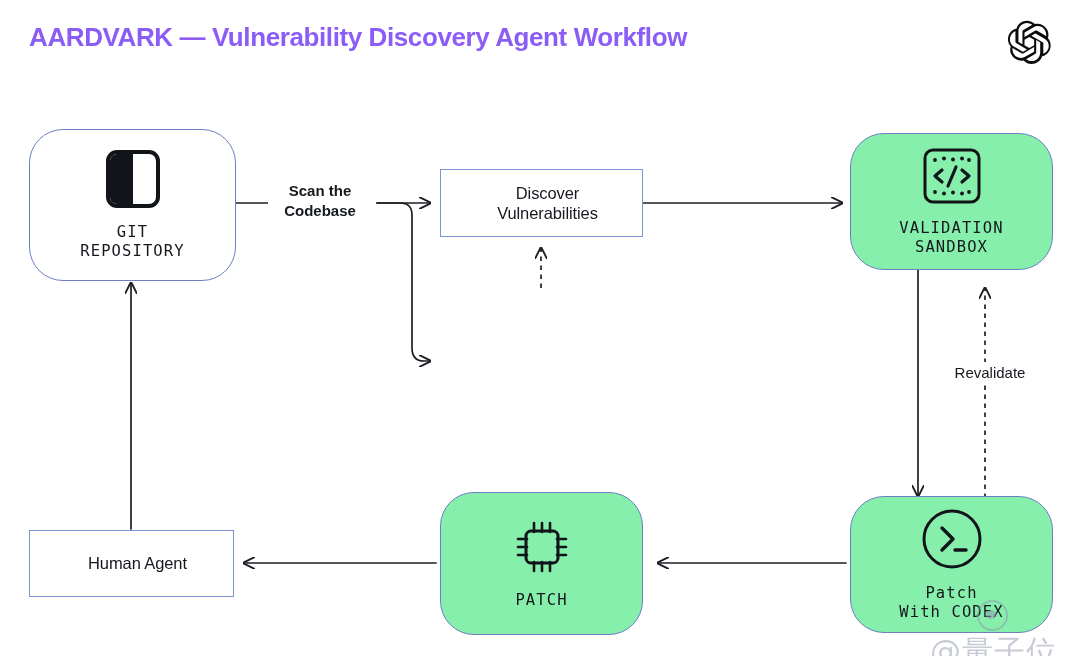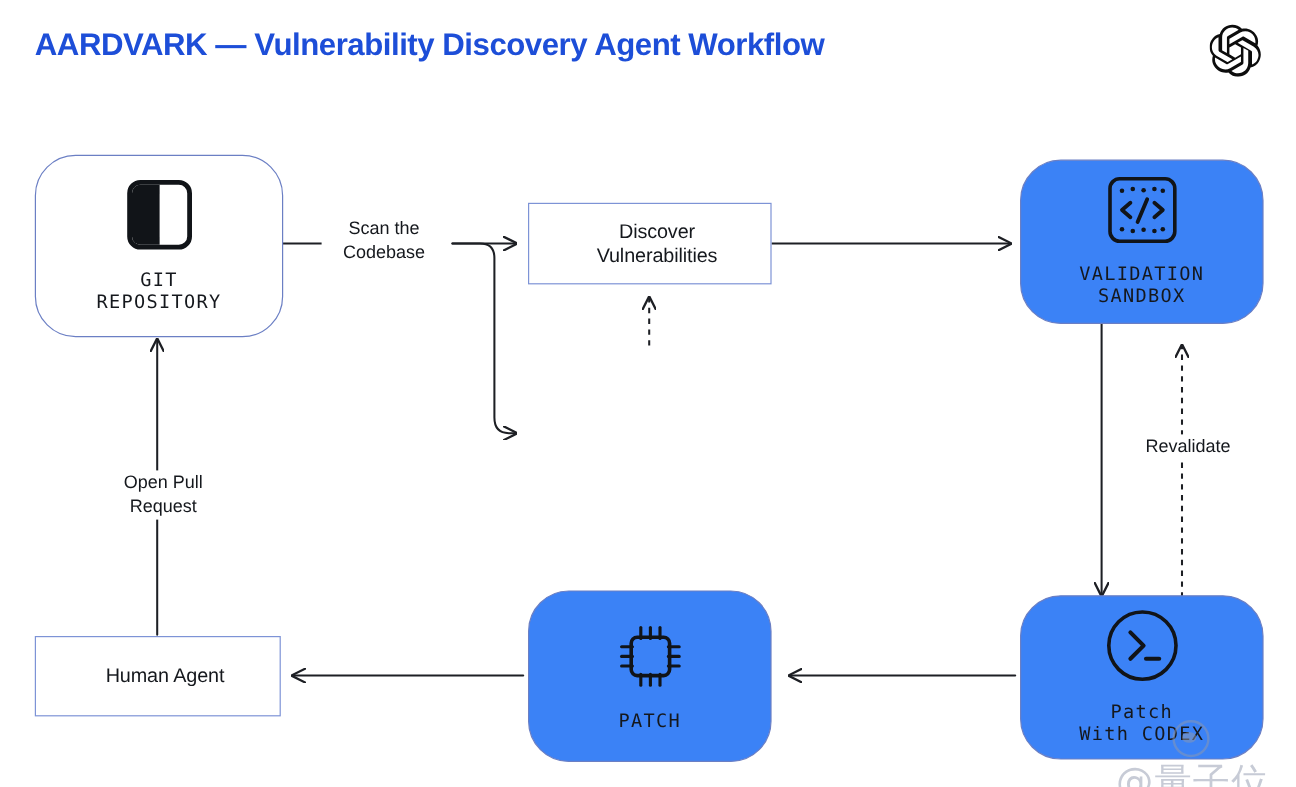--- a/index.html
+++ b/index.html
@@ -14,21 +14,21 @@
     background: #ffffff;
     font-family: "Liberation Sans", sans-serif;
     overflow: hidden;
   }
   #title {
     position: absolute;
     left: 29px;
     top: 22px;
     font-size: 26px;
     font-weight: bold;
-    color: #1d4ed8;
+    color: #8b5cf6;
     letter-spacing: -0.4px;
     white-space: nowrap;
   }
   #oai-logo {
     position: absolute;
     left: 1008px;
     top: 20px;
     width: 44px;
     height: 44px;
   }
@@ -44,21 +44,21 @@
   .node.rounded {
     border: 1.6px solid #6b7fc4;
     border-radius: 34px;
   }
   .node.sharp {
     border: 1.6px solid #7d93d6;
     border-radius: 0;
     padding-left: 12px;
   }
   .fill-white { background: #ffffff; }
-  .fill-blue  { background: #3b82f6; }
+  .fill-blue  { background: #86efac; }
 
   .node-icon {
     display: block;
     margin-bottom: 10px;
   }
   .node-label {
     text-align: center;
     color: #15181d;
     line-height: 1.22;
     white-space: pre-line;
@@ -171,25 +171,23 @@
     </g>
 
     <g stroke="#1d1f24" stroke-width="1.7" fill="none" stroke-linecap="butt" stroke-dasharray="4.5 4.5">
 
       <path d="M 541 288 L 541 248" marker-end="url(#arwd)"></path>
 
       <path d="M 985 498 L 985 288" marker-end="url(#arwd)"></path>
     </g>
   </svg>
 
-  <div class="edge-label" style="left:268px; top:180px; width:96px;">Scan the
+  <div class="edge-label" style="left:268px; top:180px; width:96px;font-weight:bold;">Scan the
 Codebase</div>
 
-  <div class="edge-label" style="left:82px; top:392px; width:100px;">Open Pull
-Request</div>
 
   <div class="edge-label" style="left:936px; top:362px; width:100px;">Revalidate</div>
 
   <div class="node rounded fill-white" style="left:29px; top:129px; width:207px; height:152px;">
     <span class="node-icon">
       <svg width="56" height="60" viewBox="0 0 56 60" aria-hidden="true">
         <rect x="3" y="3" width="50" height="54" rx="9" ry="9" fill="#ffffff" stroke="#111418" stroke-width="4"></rect>
         <path d="M28 5 L28 55 L12 55 A7 7 0 0 1 5 48 L5 12 A7 7 0 0 1 12 5 Z" fill="#111418"></path>
       </svg>
     </span>

